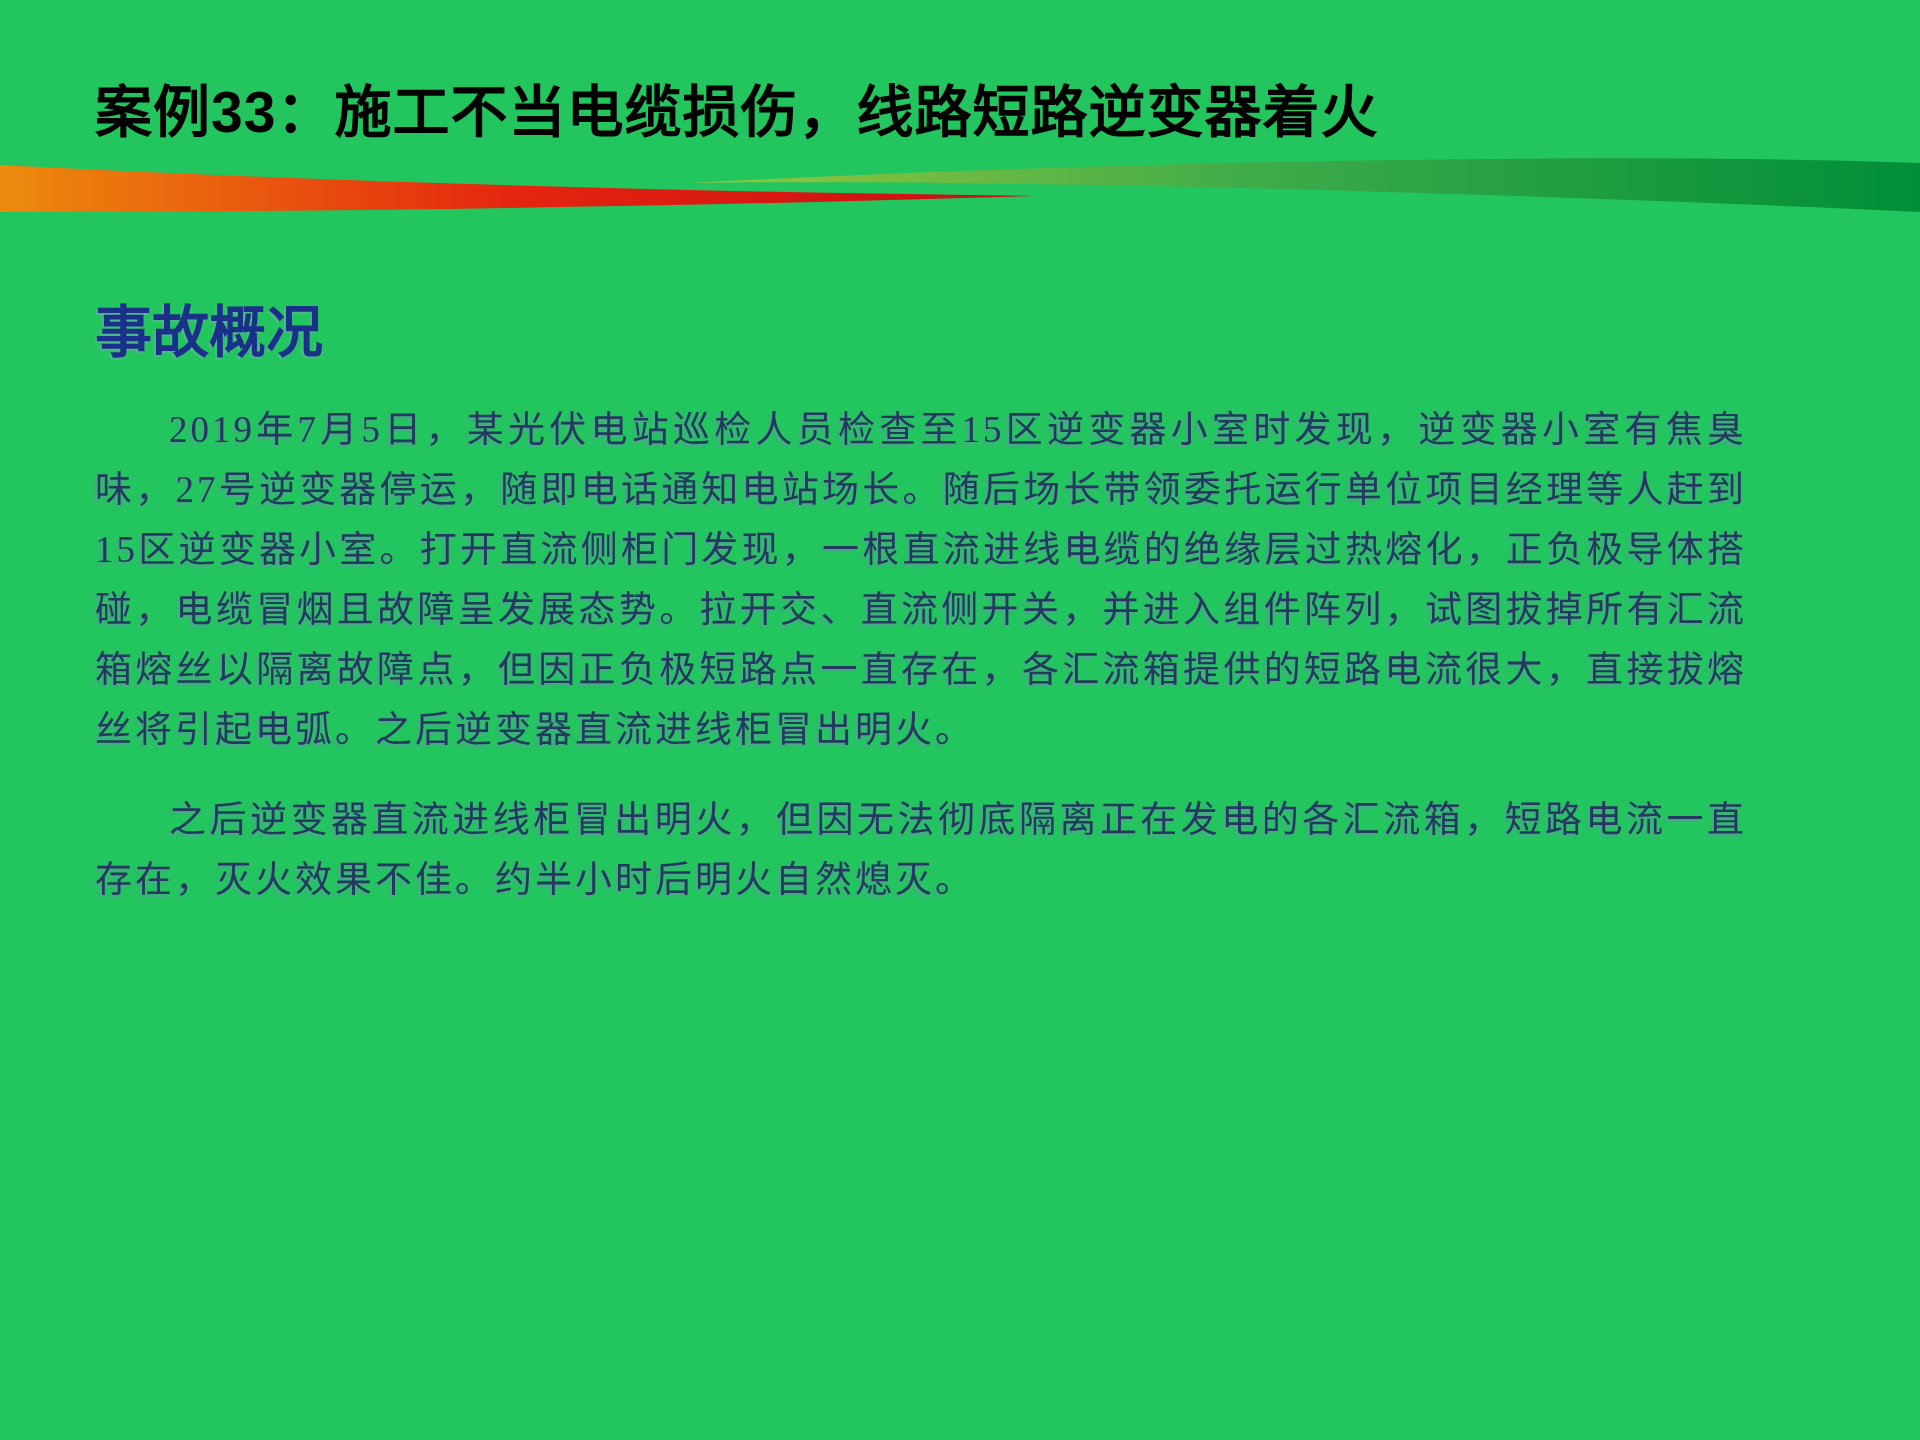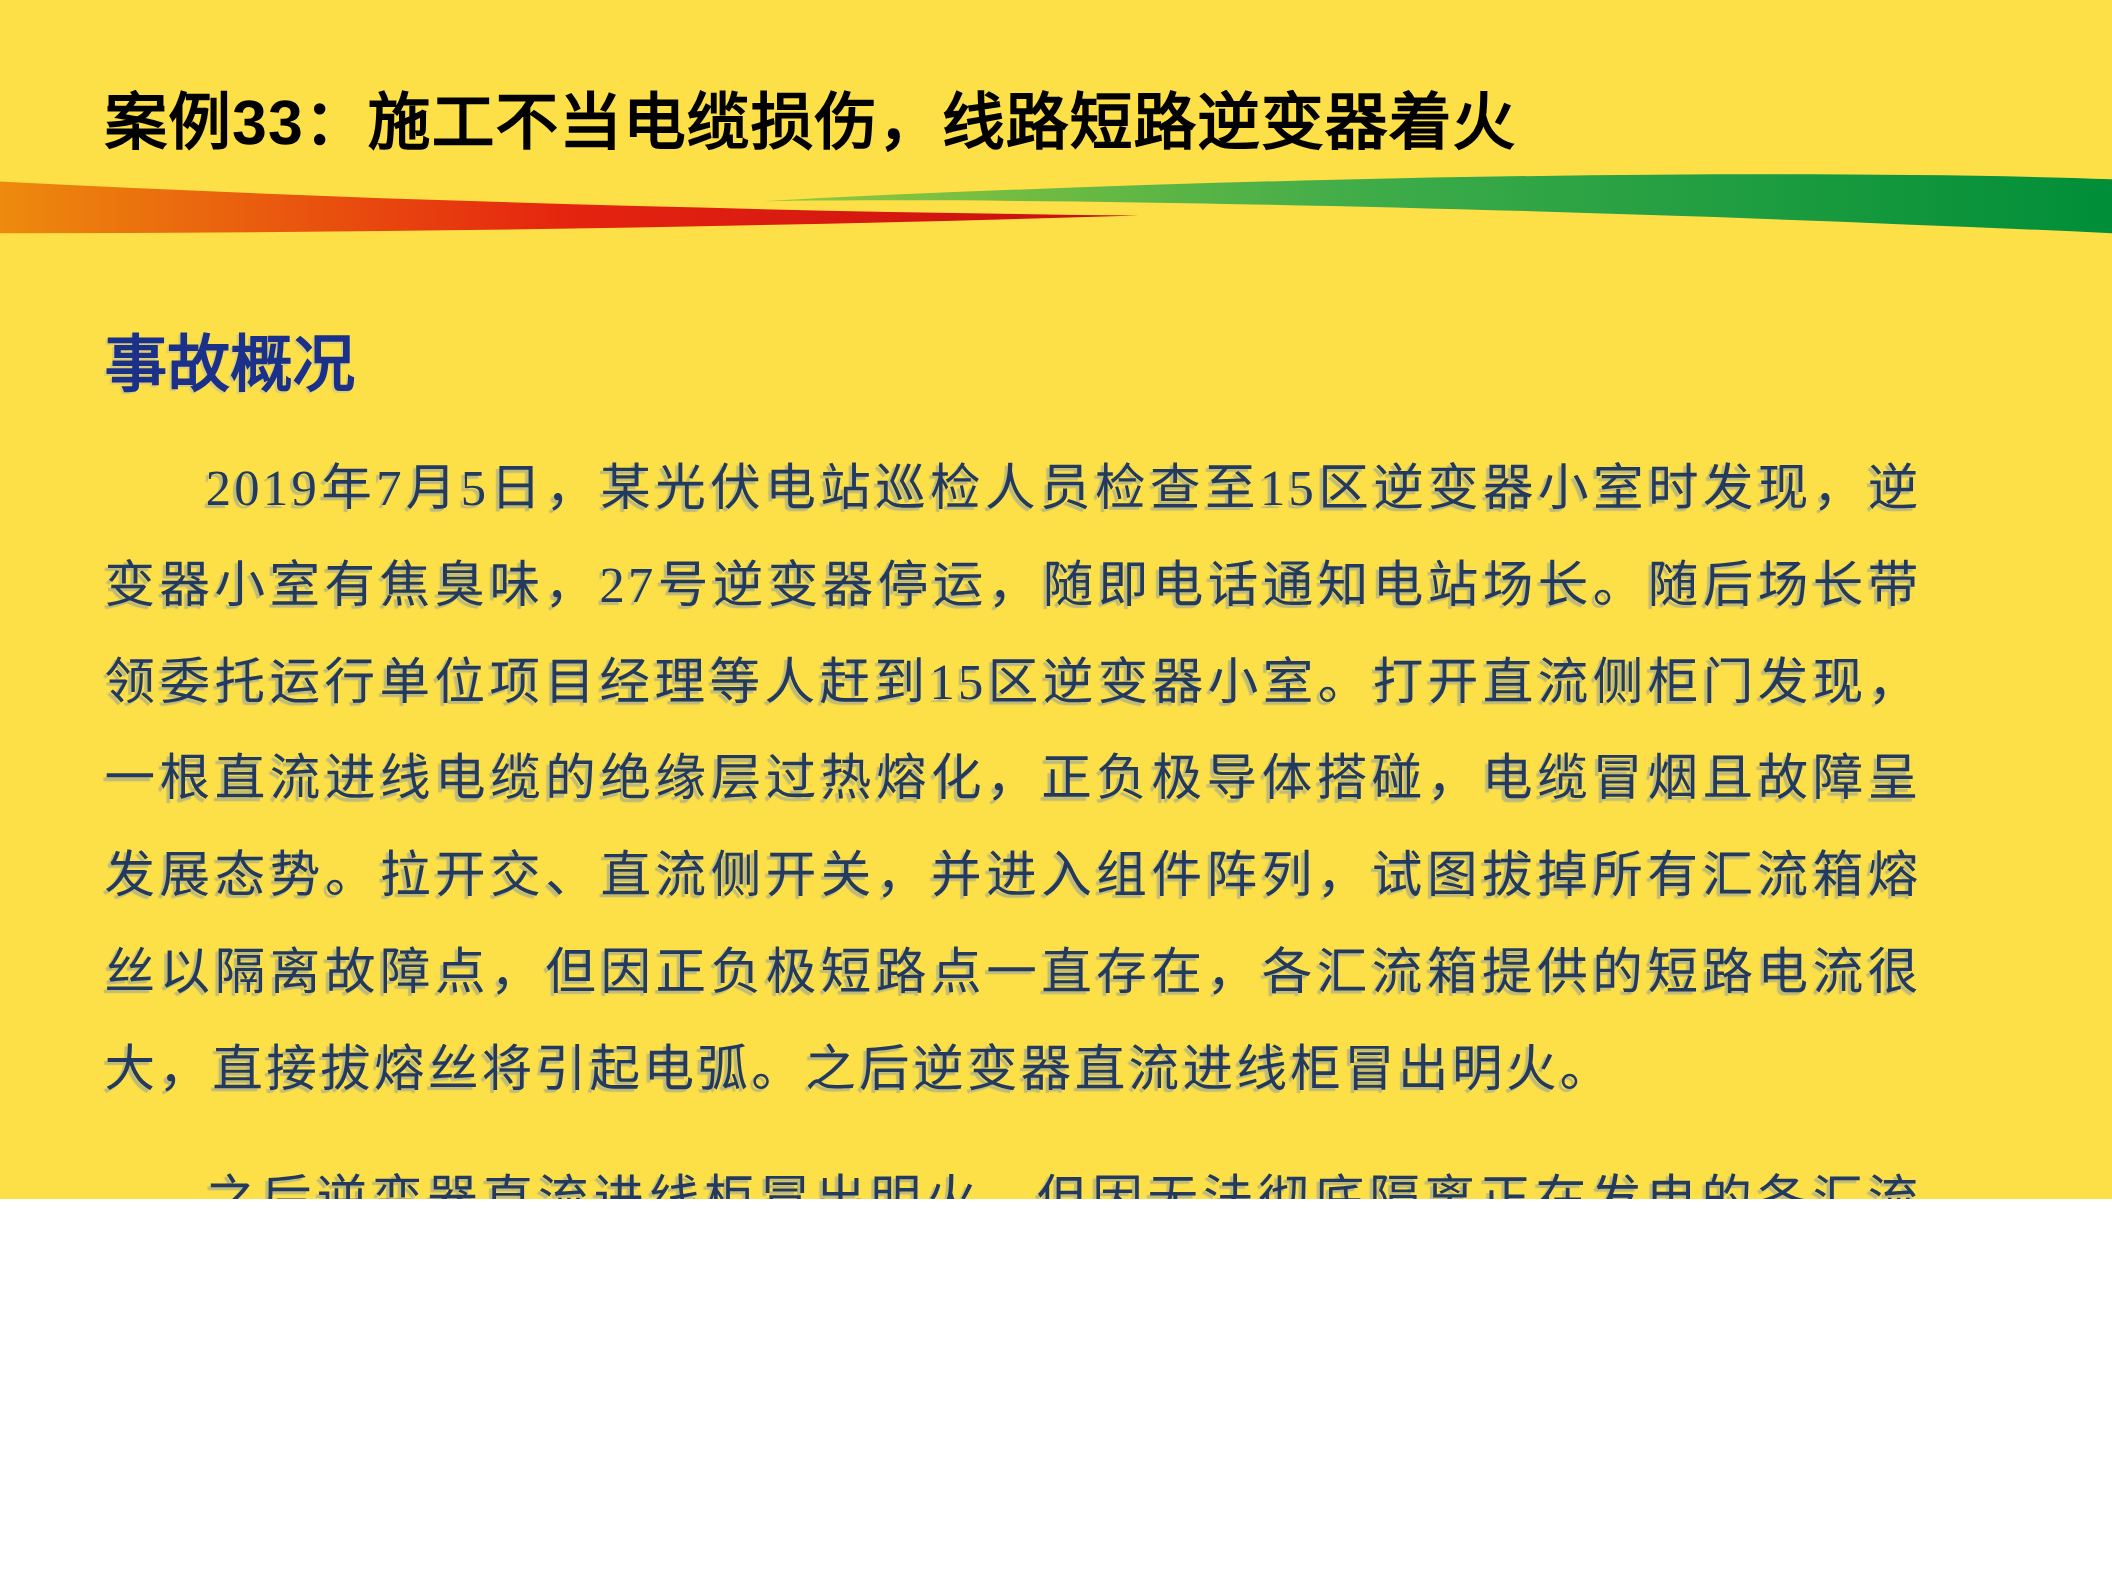--- a/index.html
+++ b/index.html
@@ -3,22 +3,22 @@
 <meta charset="utf-8">
 <style>
   html, body {
     margin: 0;
     padding: 0;
     background: #ffffff;
   }
   .slide {
     position: relative;
     width: 1920px;
-    height: 1090px;
-    background: #fde047;
+    height: 1440px;
+    background: #22c55e;
     overflow: hidden;
     font-family: "Liberation Sans", "DejaVu Sans", sans-serif;
   }
 
   
   .slide-title {
     position: absolute;
     left: 95px;
     top: 72px;
     margin: 0;
@@ -54,22 +54,22 @@
     font-family: "Liberation Sans", "DejaVu Sans", sans-serif;
     font-size: 57px;
     line-height: 64px;
     font-weight: 700;
     color: #1B3189;
     text-shadow: -2px 2px 0 rgba(150,170,215,0.35);
   }
   .body-paragraph {
     margin: 0 0 30px 0;
     font-family: "Liberation Serif", "DejaVu Serif", serif;
-    font-size: 46px;
-    line-height: 88px;
+    font-size: 37px;
+    line-height: 60px;
     letter-spacing: 3px;
     color: #233A5E;
     text-align: justify;
     text-indent: 2em;
     text-shadow: -3px 3px 1px rgba(113,140,185,0.45);
   }
   .body-paragraph:last-child {
     margin-bottom: 0;
   }
 </style>

